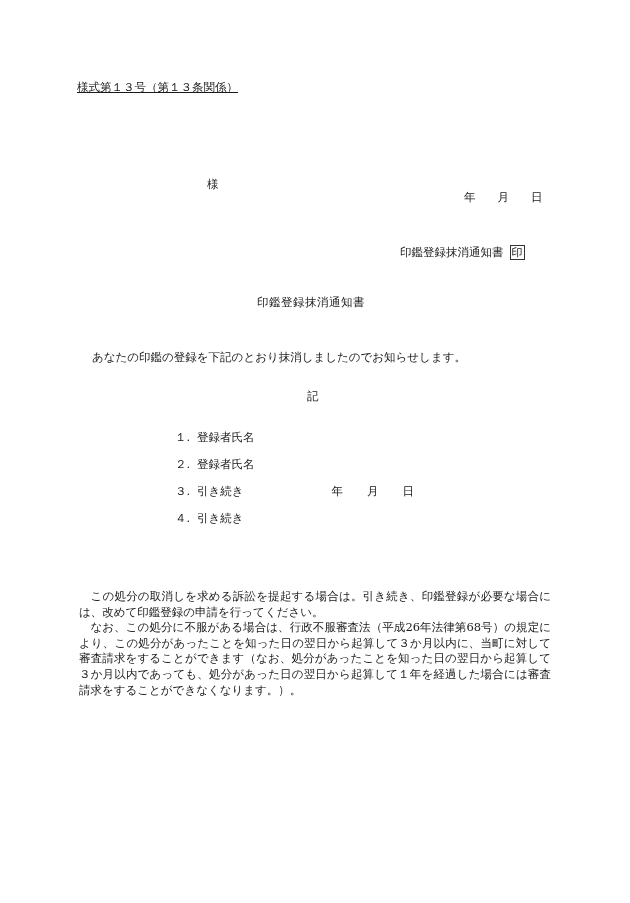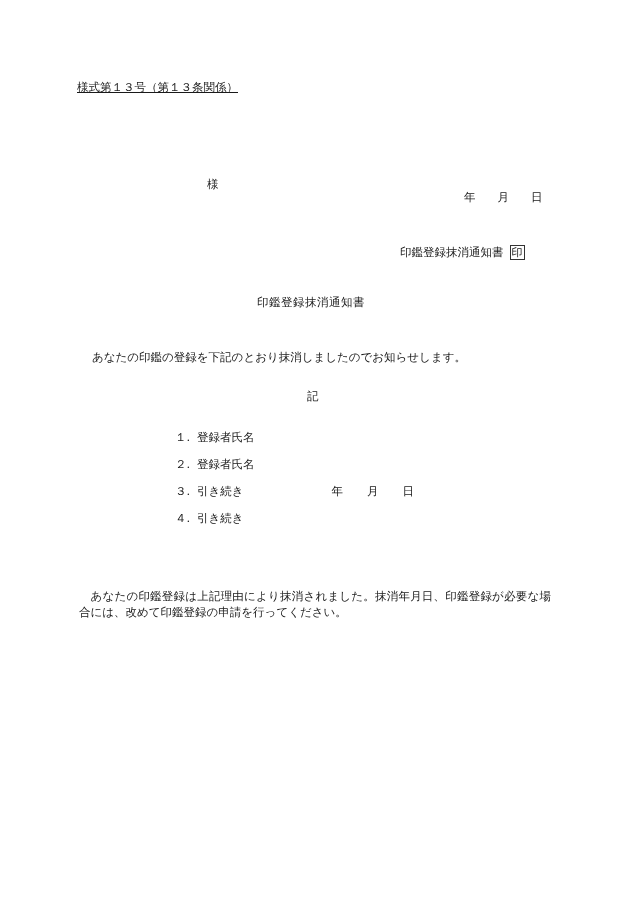--- a/index.html
+++ b/index.html
@@ -88,14 +88,15 @@
   <span class="num">２.</span><span>登録者氏名</span>
 </div>
 <div class="abs list-item li3">
   <span class="num">３.</span><span>引き続き</span><span class="date-fields"><span>年</span><span class="gap"></span><span>月</span><span class="gap"></span><span>日</span></span>
 </div>
 <div class="abs list-item li4">
   <span class="num">４.</span><span>引き続き</span>
 </div>
 
 <div class="notice">
-  <p>あなたの印鑑登録は上記理由により抹消されました。抹消年月日、印鑑登録が必要な場合には、改めて印鑑登録の申請を行ってください。</p>
+  <p>この処分の取消しを求める訴訟を提起する場合は。引き続き、印鑑登録が必要な場合には、改めて印鑑登録の申請を行ってください。</p>
+  <p>なお、この処分に不服がある場合は、行政不服審査法（平成26年法律第68号）の規定により、この処分があったことを知った日の翌日から起算して３か月以内に、当町に対して審査請求をすることができます（なお、処分があったことを知った日の翌日から起算して３か月以内であっても、処分があった日の翌日から起算して１年を経過した場合には審査請求をすることができなくなります。）。</p>
 </div>
 
 </body></html>

